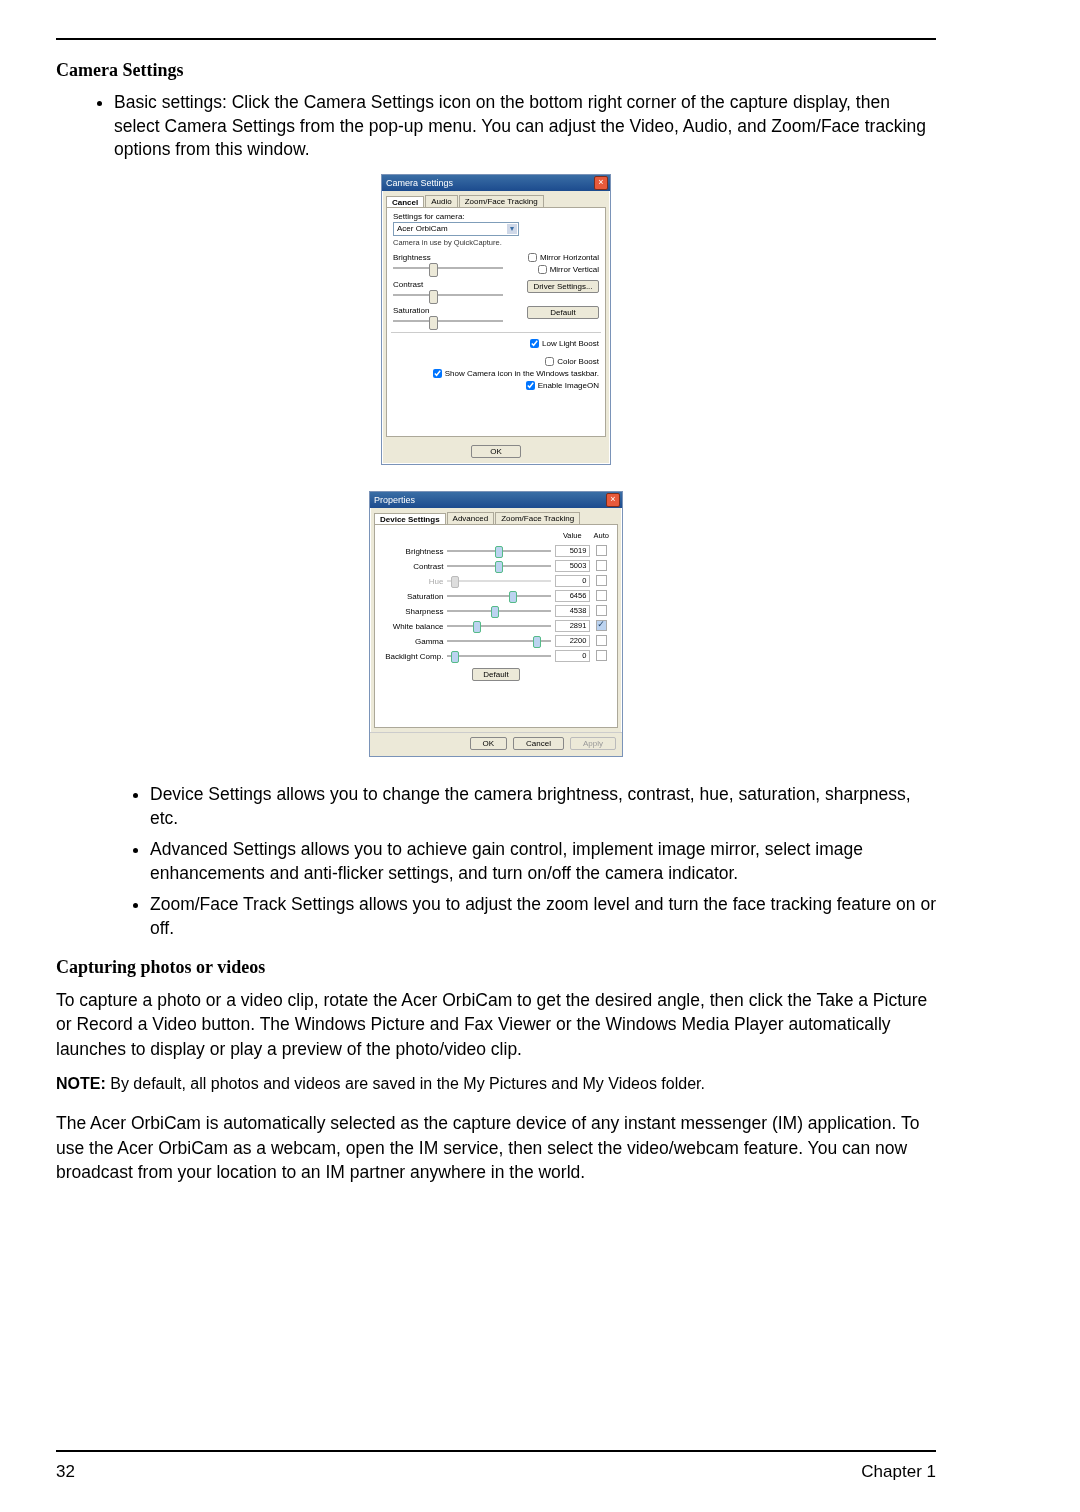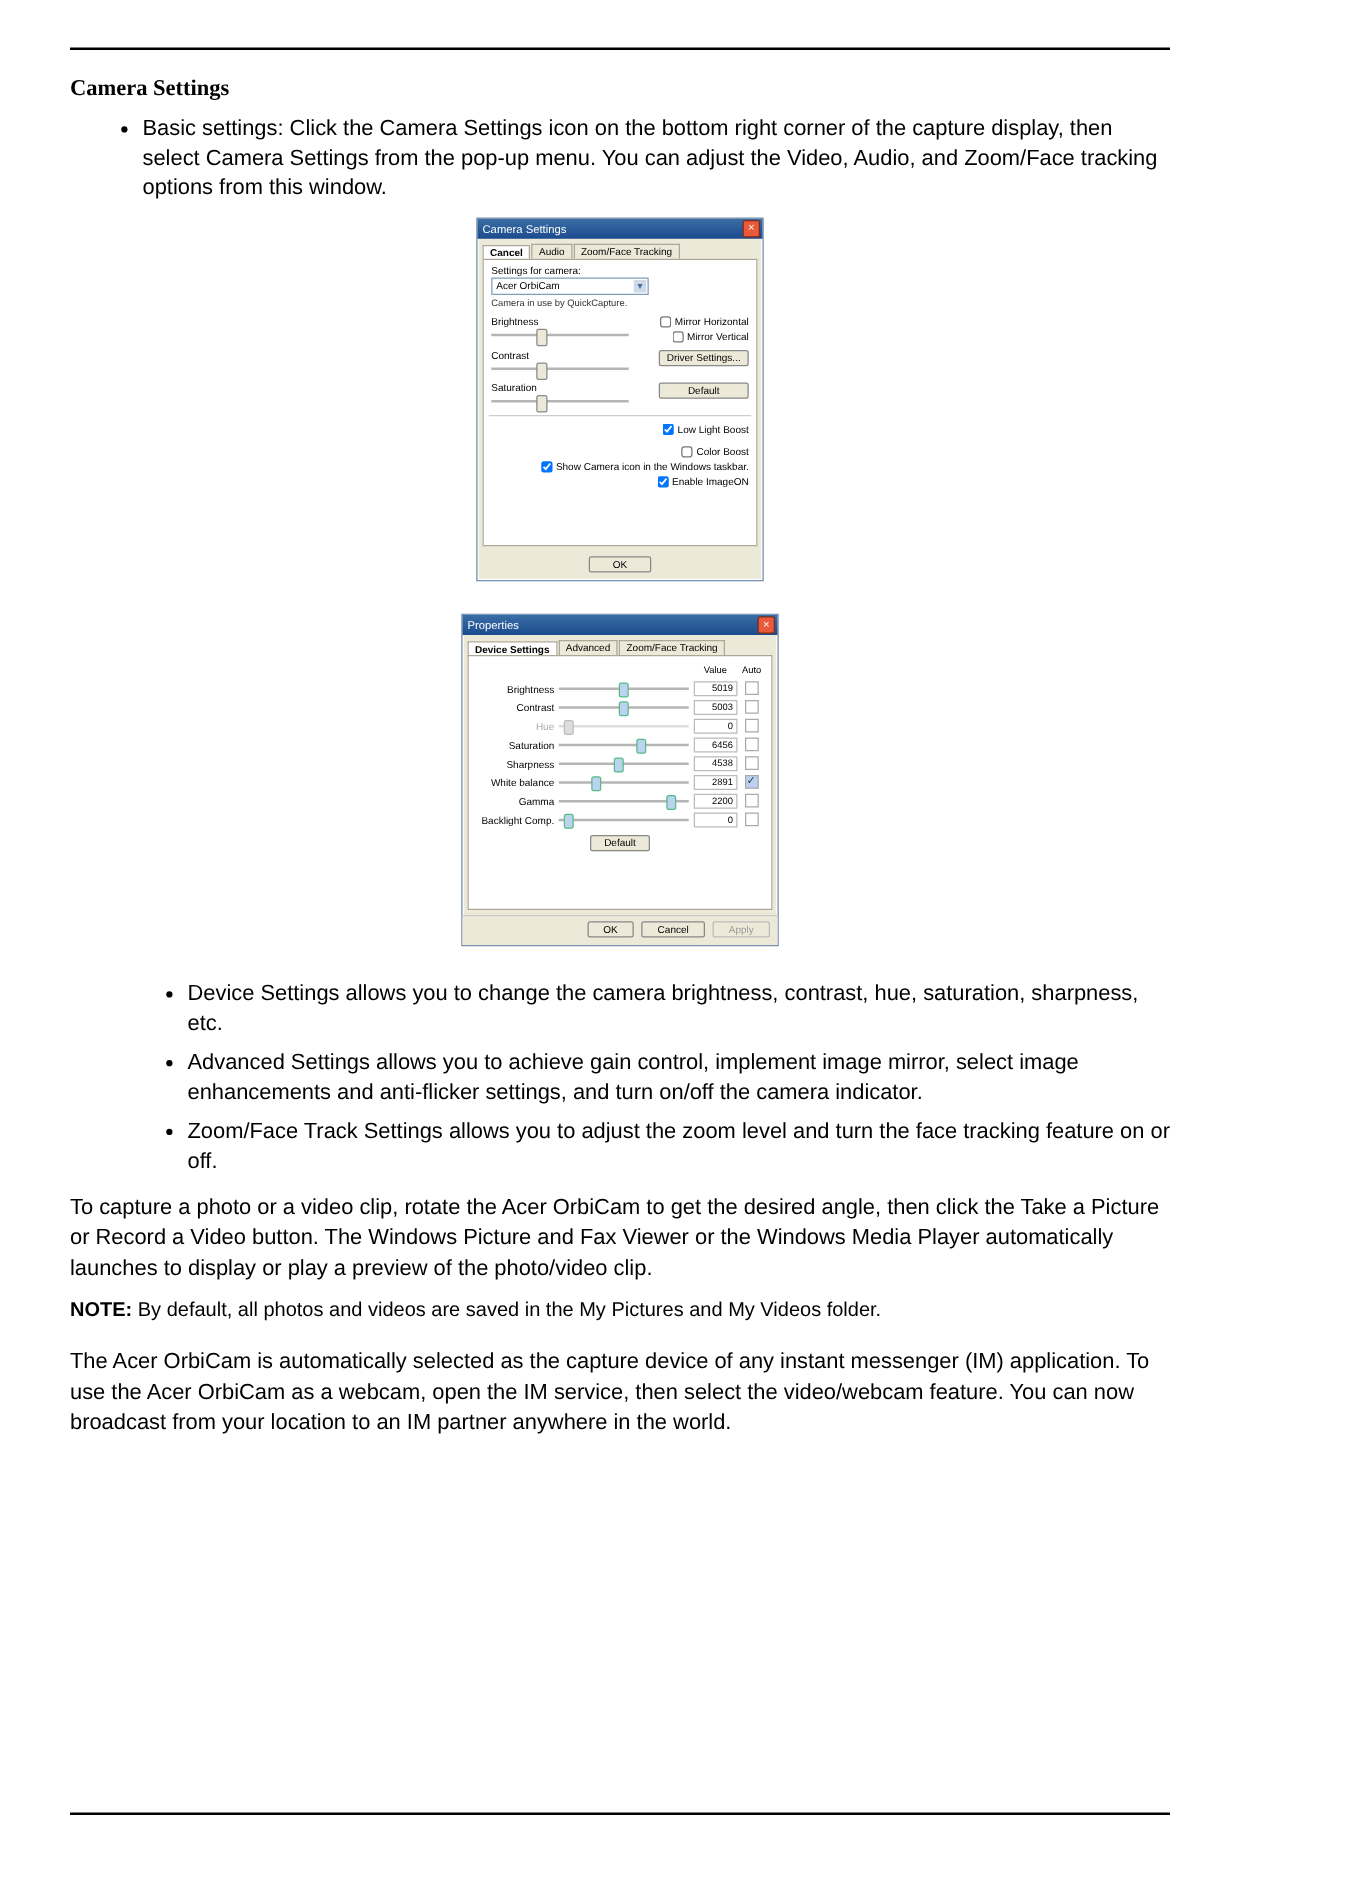--- a/index.html
+++ b/index.html
@@ -358,19 +358,24 @@
       </div>
     </div>
   </div>
 
   <ul class="b2">
     <li>Device Settings allows you to change the camera brightness, contrast, hue, saturation, sharpness, etc.</li>
     <li>Advanced Settings allows you to achieve gain control, implement image mirror, select image enhancements and anti-flicker settings, and turn on/off the camera indicator.</li>
     <li>Zoom/Face Track Settings allows you to adjust the zoom level and turn the face tracking feature on or off.</li>
   </ul>
 
+  <h3 class="section">Capturing photos or videos</h3>
   <p class="body">To capture a photo or a video clip, rotate the Acer OrbiCam to get the desired angle, then click the Take a Picture or Record a Video button. The Windows Picture and Fax Viewer or the Windows Media Player automatically launches to display or play a preview of the photo/video clip.</p>
   <p class="note"><span class="lbl">NOTE:</span><span> By default, all photos and videos are saved in the My Pictures and My Videos folder.</span></p>
 
   <p class="body">The Acer OrbiCam is automatically selected as the capture device of any instant messenger (IM) application. To use the Acer OrbiCam as a webcam, open the IM service, then select the video/webcam feature. You can now broadcast from your location to an IM partner anywhere in the world.</p>
 
   <div class="footer-rule"></div>
+  <div class="footer">
+    <span>32</span>
+    <span>Chapter 1</span>
+  </div>
 </div>
 
 </body></html>

